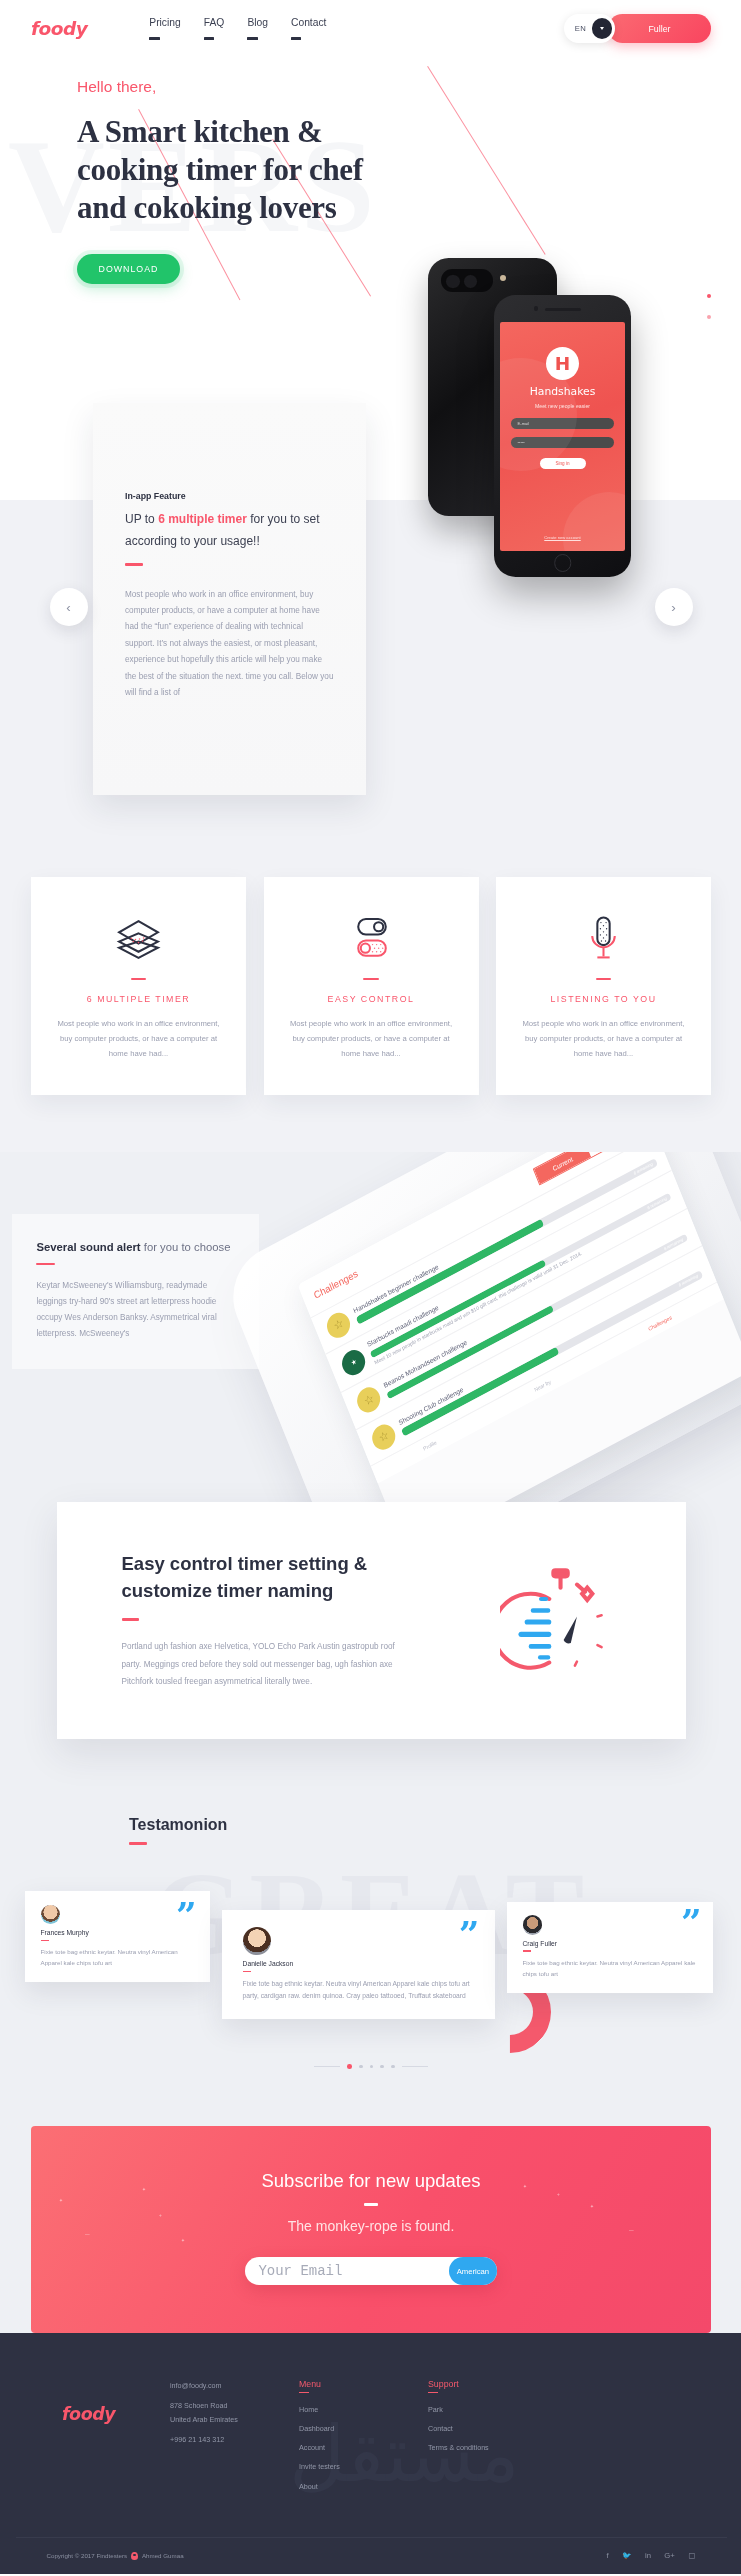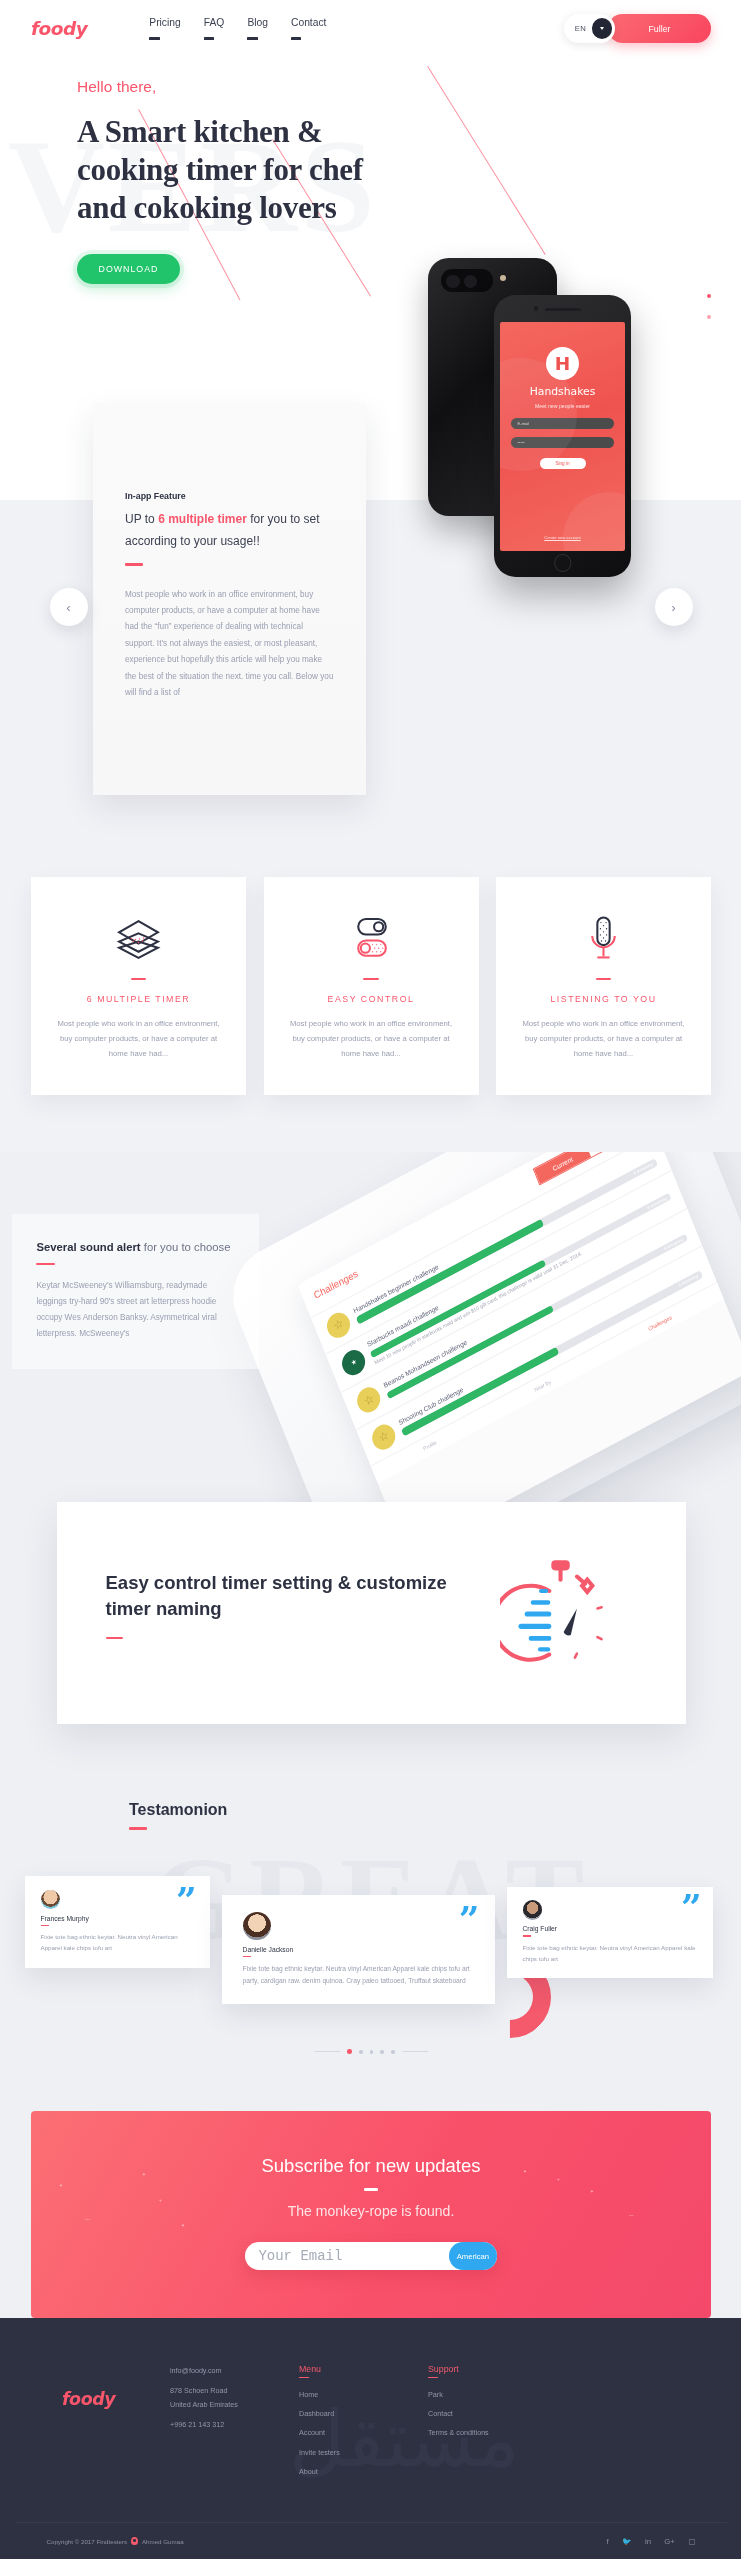--- a/index.html
+++ b/index.html
@@ -203,21 +203,21 @@
   .sound-text{font-size:8.2px;color:#9a9eb0;line-height:1.95;}
 
   
   .easy-band{background:#eef0f4;padding:0 0 77px 0;position:relative;}
   .easy-card{
     width:629px;margin:0 auto;background:#fff;
     box-shadow:0 14.4px 36px rgba(35,40,70,.10);
     display:flex;align-items:center;padding:49px 49px 49px 49px;gap:31px;
     position:relative;z-index:6;
   }
-  .easy-left{flex:1;}
+  .easy-left{flex:1;margin-left:16px;}
   .easy-title{font-size:18.5px;line-height:1.45;color:#2d3142;font-weight:bold;}
   .easy-rule{width:17.5px;height:2.6px;background:#f9566b;margin:13.4px 0 17.5px 0;border-radius:1px;}
   .easy-text{font-size:8.2px;color:#9a9eb0;line-height:2.1;max-width:289px;}
   .easy-icon{width:155px;height:124px;flex:0 0 auto;display:flex;align-items:center;justify-content:center;}
 
   
   .testi-band{background:#eef0f4;padding:0 0 57px 0;position:relative;overflow:hidden;}
   .testi-ghost{
     position:absolute;left:0;right:0;top:31px;text-align:center;font-size:118px;
     font-family:"Liberation Serif",serif;font-weight:bold;color:#e6e8ee;letter-spacing:5.2px;user-select:none;
@@ -533,20 +533,21 @@
       <div class="sound-rule"></div>
       <div class="sound-text">Keytar McSweeney's Williamsburg, readymade leggings try-hard 90's street art letterpress hoodie occupy Wes Anderson Banksy. Asymmetrical viral letterpress. McSweeney's</div>
     </div>
   </div>
 
   <div class="easy-band">
     <div class="easy-card">
       <div class="easy-left">
         <div class="easy-title">Easy control timer setting &amp; customize timer naming</div>
         <div class="easy-rule"></div>
+        <div class="easy-text">Portland ugh fashion axe Helvetica, YOLO Echo Park Austin gastropub roof party. Meggings cred before they sold out messenger bag, ugh fashion axe Pitchfork tousled freegan asymmetrical literally twee.</div>
       </div>
       <div class="easy-icon">
         <svg width="118" height="108" viewBox="0 0 230 210">
           <g stroke="#f4596c" stroke-width="8" fill="none" stroke-linecap="round">
             <path d="M96 62 A72 72 0 1 0 96 186"></path>
             <line x1="118" y1="14" x2="118" y2="40"></line>
             <rect x="104" y="6" width="28" height="12" rx="4" fill="#f4596c"></rect>
             <line x1="150" y1="34" x2="166" y2="48"></line>
             <path d="M170 40 l10 12 -10 12 -10 -12z" fill="none"></path>
           </g>

